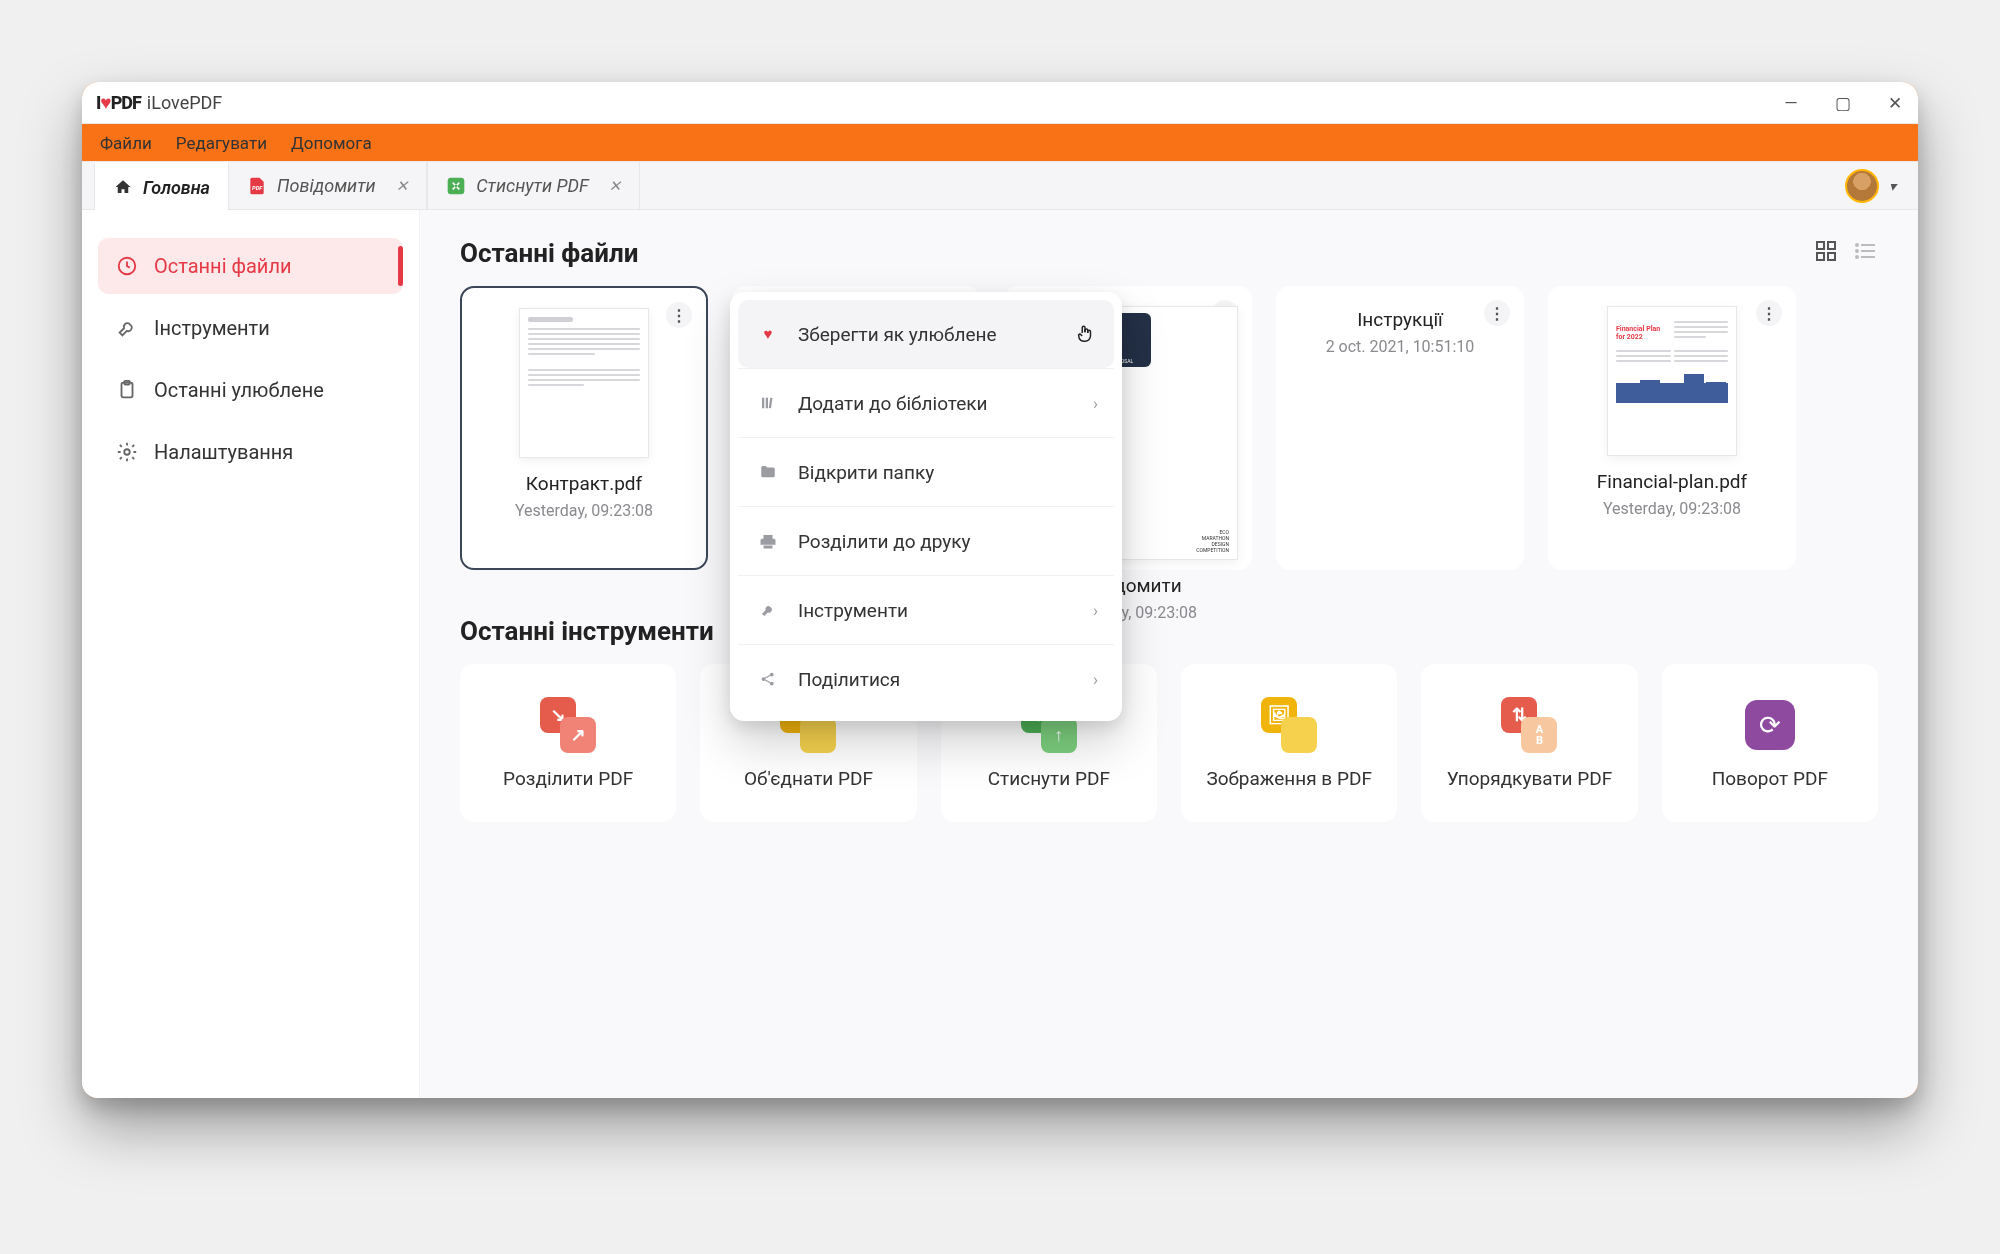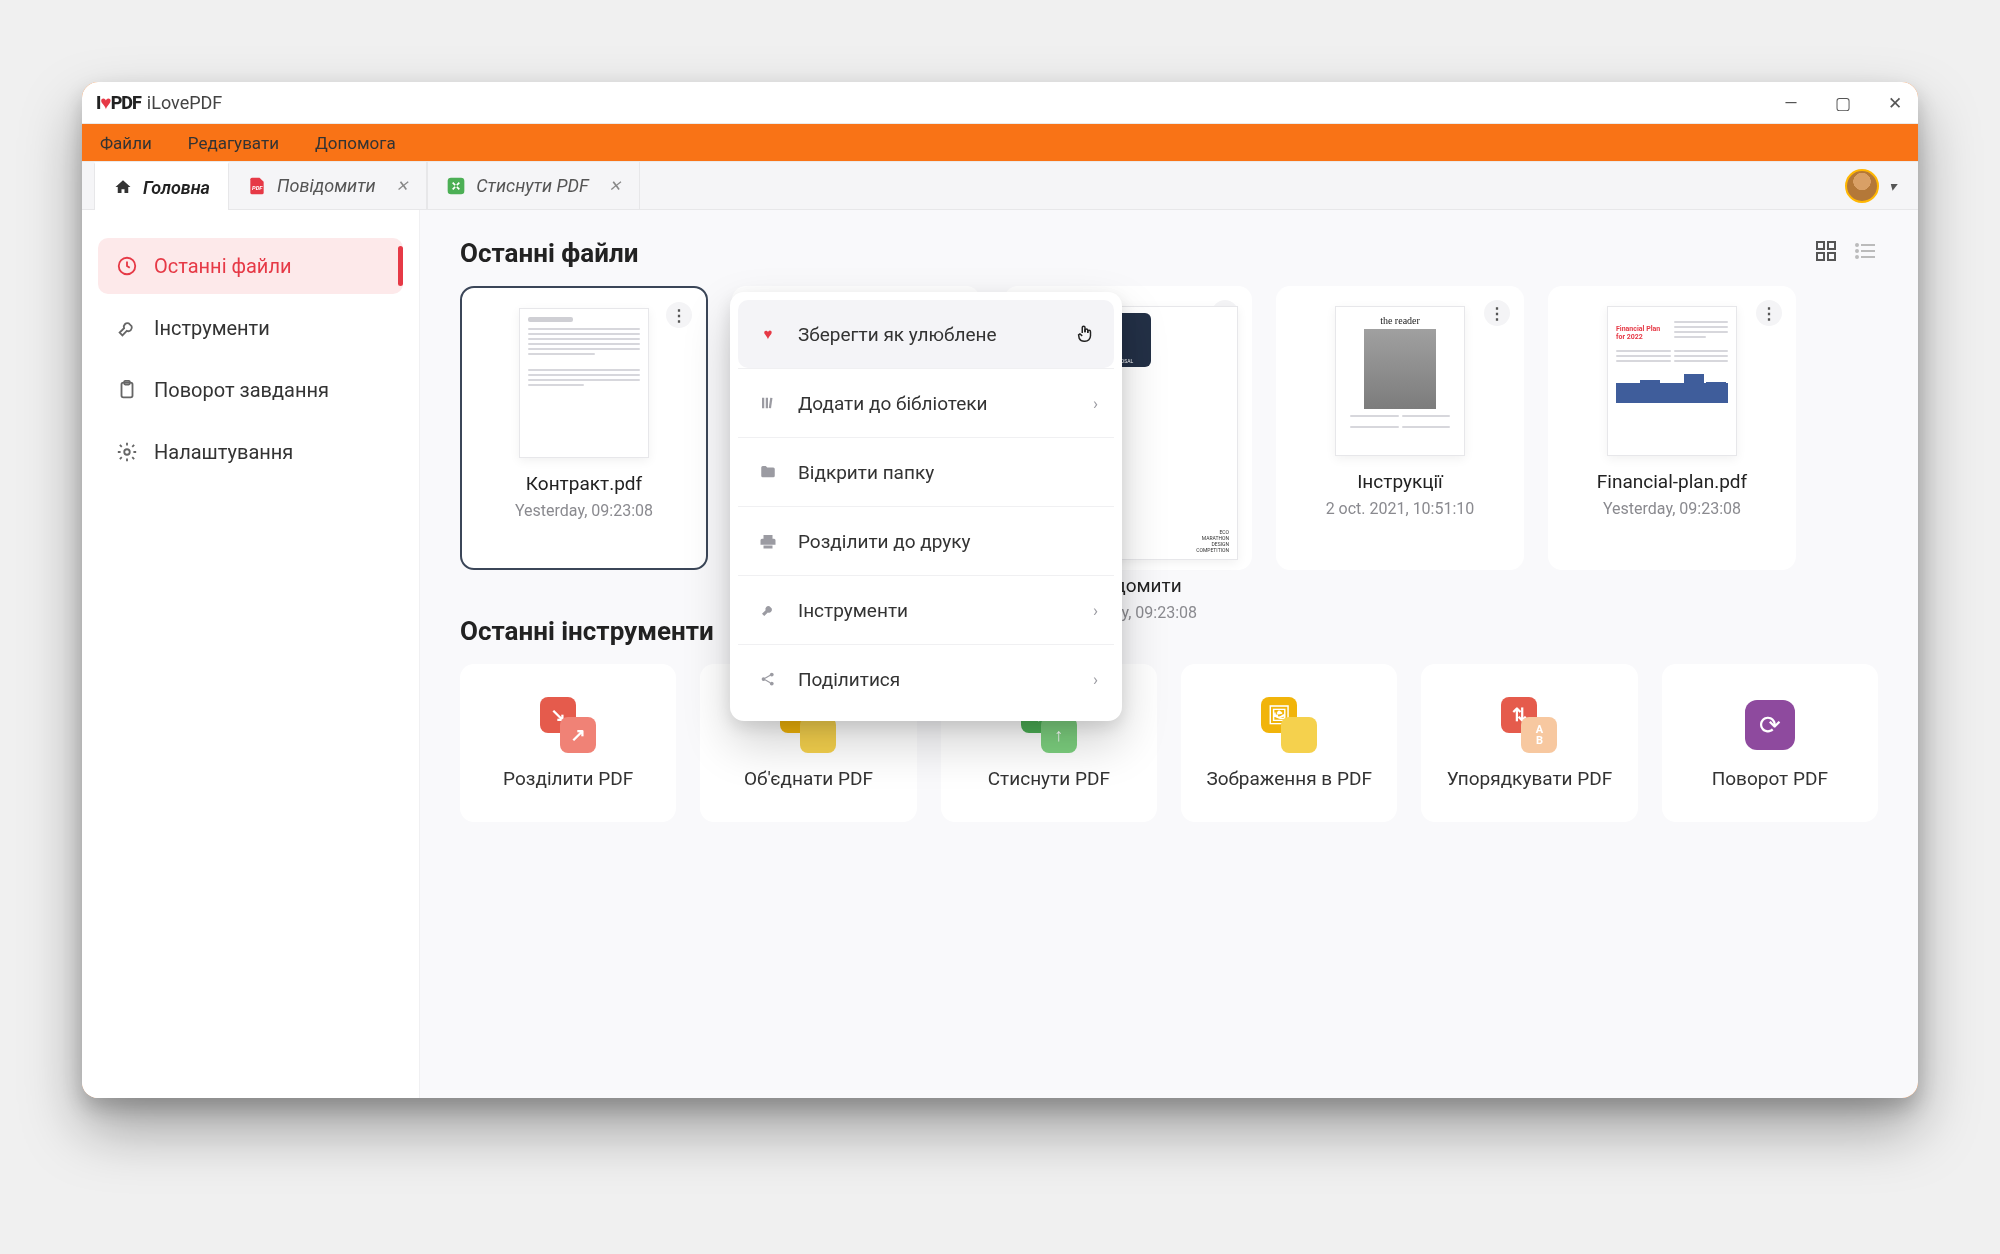--- a/index.html
+++ b/index.html
@@ -16,21 +16,21 @@
   }
   
   .titlebar { height: 42px; display:flex; align-items:center; padding: 0 14px; border-bottom: 1px solid #eaeaea; background:#fff; }
   .brand { display:flex; align-items:center; gap:6px; font-size:18px; color:#444; }
   .brand-logo { font-weight:800; letter-spacing:-1px; font-size:18px; color:#222; line-height:1;}
   .brand-logo .heart { color:#e63946; font-size:19px; }
   .win-ctrls { margin-left:auto; display:flex; gap:34px; color:#555; font-size:17px; }
   .win-ctrls span { width:18px; text-align:center; cursor:default; }
 
   
-  .menubar { height: 38px; display:flex; align-items:center; gap: 36px; padding: 0 18px; border-bottom:1px solid #eaeaea; font-size:17px; color:#333; }
+  .menubar { height: 38px; display:flex; align-items:center; gap: 24px; padding: 0 18px; border-bottom:1px solid #eaeaea; font-size:17px; color:#333; }
 
   
   .tabstrip { height: 48px; background:#f5f5f7; border-bottom:1px solid #e7e7e9; display:flex; align-items:stretch; padding: 0 12px; font-style: italic; }
   .tab { display:flex; align-items:center; gap:10px; padding: 0 18px; font-size:18px; color:#555; border-right:1px solid #e7e7e9; position:relative; }
   .tab.active { background:#fff; border-top: 2px solid transparent; border-left:1px solid #e7e7e9; border-right:1px solid #e7e7e9; margin-bottom:-1px; color:#222; font-weight:600; }
   .tab .tab-ico { width:20px; height:20px; display:inline-flex; align-items:center; justify-content:center; }
   .tab .close { color:#888; font-size:15px; margin-left:10px; }
   .tabstrip-right { margin-left:auto; display:flex; align-items:center; gap:10px; padding-right:10px; }
   .avatar { width:34px; height:34px; border-radius:50%; background: radial-gradient(circle at 50% 35%, #d9a066 0 35%, #b47838 36% 100%); border:2px solid #ffb703; }
 
@@ -183,21 +183,21 @@
         </span>
         <span>Інструменти</span>
       </div>
       <div class="side-item">
         <span class="side-ico">
           <svg viewBox="0 0 24 24" width="22" height="22" fill="none" stroke="currentColor" stroke-width="2">
               <rect x="6" y="4" width="12" height="16" rx="2"></rect>
               <rect x="9" y="2" width="6" height="4" rx="1"></rect>
             </svg>
         </span>
-        <span>Поворот завдання</span>
+        <span>Останні улюблене</span>
       </div>
       <div class="side-item">
         <span class="side-ico">
           <svg viewBox="0 0 24 24" width="22" height="22" fill="none" stroke="currentColor" stroke-width="2">
               <circle cx="12" cy="12" r="3"></circle>
               <path d="M12 2v3M12 19v3M4.2 4.2l2.1 2.1M17.7 17.7l2.1 2.1M2 12h3M19 12h3M4.2 19.8l2.1-2.1M17.7 6.3l2.1-2.1"></path>
             </svg>
         </span>
         <span>Налаштування</span>
       </div>
@@ -265,32 +265,20 @@
           <div class="thumb th-prop">
             <div class="bub"></div>
             <div style="position:absolute;bottom:6px;right:8px;font-size:5px;text-align:right;color:#333;">ECO<br>MARATHON<br>DESIGN<br>COMPETITION</div>
           </div>
           <div class="card-title">Повідомити</div>
           <div class="card-sub">Yesterday, 09:23:08</div>
         </div>
 
         <div class="card">
           <div class="more">⋮</div>
-          <div class="thumb th-reader">
-            <div class="ttl">the reader</div>
-            <div class="forest"></div>
-            <div style="display:flex;gap:3px;margin:3px 6px;">
-                <div class="th-line" style="flex:1"></div>
-                <div class="th-line" style="flex:1"></div>
-              </div>
-            <div style="display:flex;gap:3px;margin:0 6px;">
-                <div class="th-line" style="flex:1"></div>
-                <div class="th-line" style="flex:1"></div>
-              </div>
-          </div>
           <div class="card-title">Інструкції</div>
           <div class="card-sub">2 oct. 2021, 10:51:10</div>
         </div>
 
         <div class="card">
           <div class="more">⋮</div>
           <div class="thumb th-fin">
             <div class="cols">
               <div class="col">
                   <div class="hd">Financial Plan for 2022</div>

